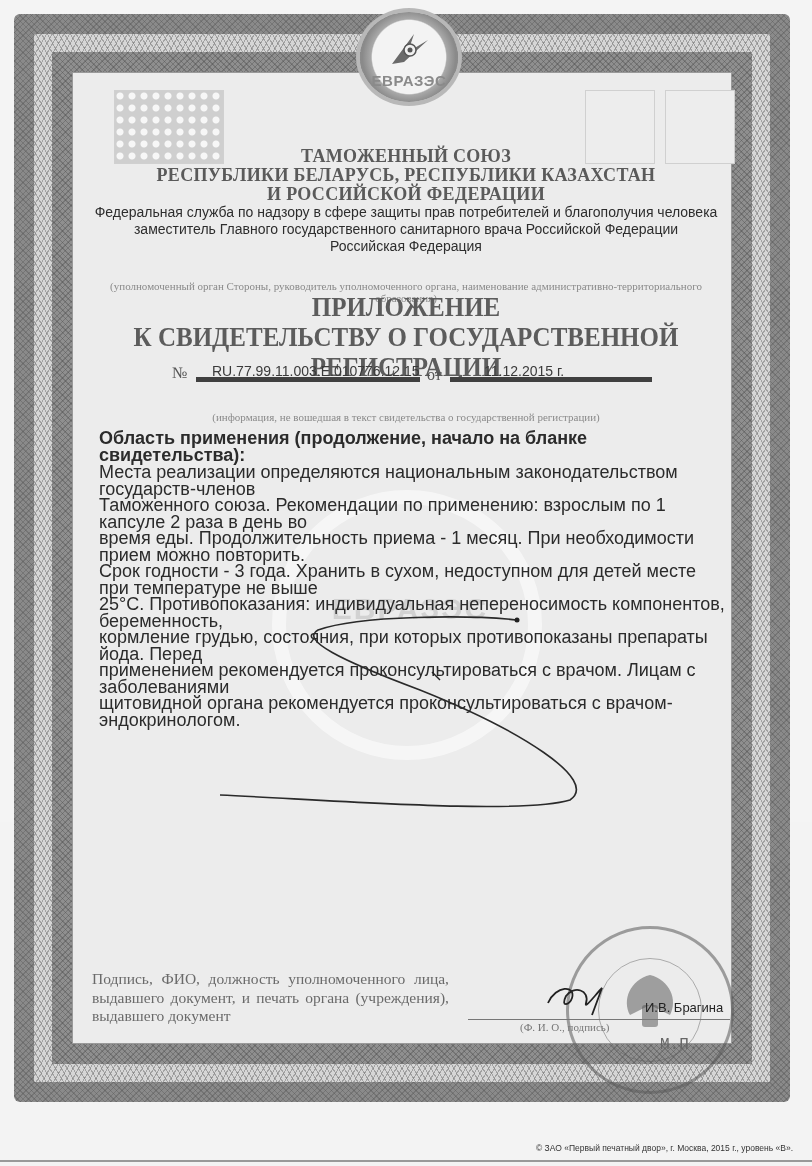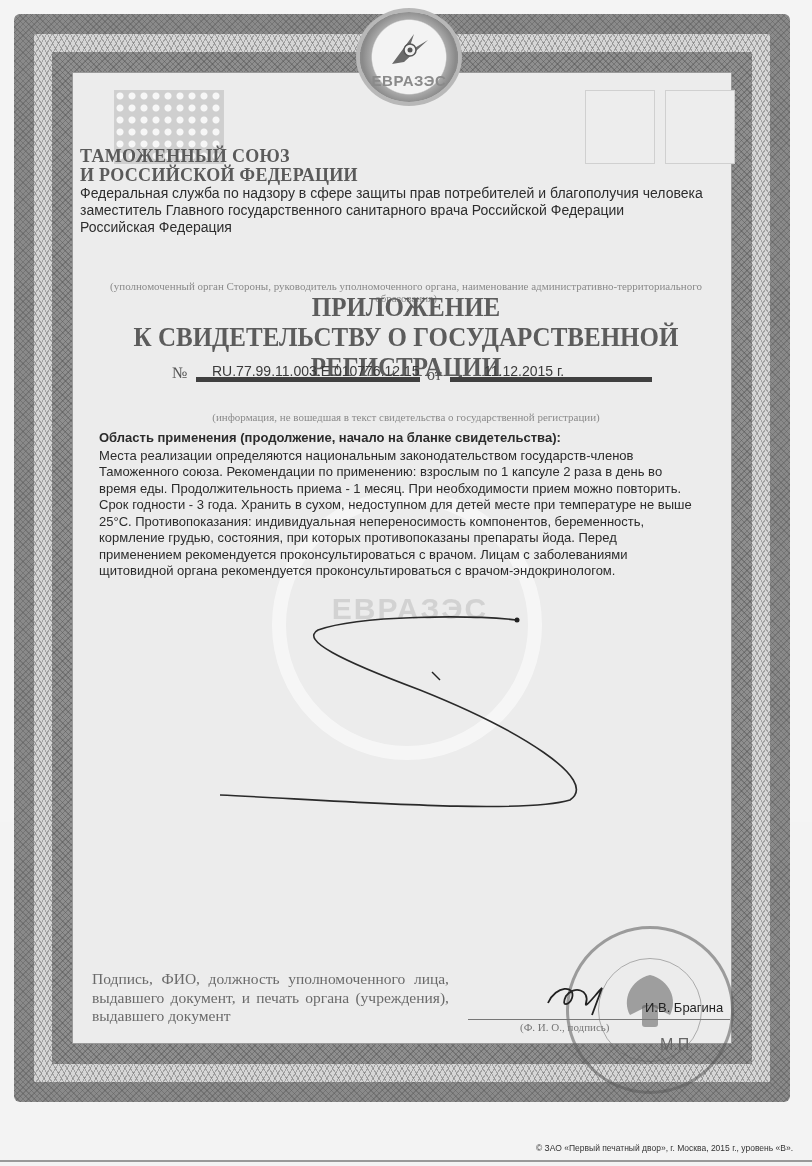--- a/index.html
+++ b/index.html
@@ -74,21 +74,21 @@
     position: absolute; left: 272px; top: 490px; width: 270px; height: 270px;
     border-radius: 50%;
     border: 14px solid rgba(255,255,255,0.55);
     box-sizing: border-box;
   }
   .watermark-text {
     position: absolute; left: 300px; top: 592px; width: 220px; text-align: center;
     font-weight: bold; font-size: 30px; color: rgba(190,190,190,0.55); letter-spacing: 2px;
   }
 
-  .header-block { position: absolute; left: 80px; top: 147px; width: 652px; }
+  .header-block { position: absolute; left: 80px; top: 147px; width: 652px; text-align: center; }
   .serif-title {
     font-family: "Liberation Serif", serif; font-weight: bold; color: #5a5a5a;
     font-size: 18px; line-height: 19px; letter-spacing: 0.3px;
   }
   .agency { font-size: 14px; line-height: 17px; color: #2d2d2d; }
 
   .caption-small {
     position: absolute; text-align: center; font-family: "Liberation Serif", serif;
     font-size: 11px; color: #8a8a8a;
   }
@@ -100,35 +100,35 @@
   .reg-row { position: absolute; top: 362px; left: 0; width: 812px; height: 24px; }
   .reg-row .lbl {
     position: absolute; font-family: "Liberation Serif", serif; color: #555; font-size: 16px;
   }
   .reg-row .val {
     position: absolute; font-size: 14px; color: #3a3a3a;
     border-bottom: 5px solid #404040; height: 20px; line-height: 18px;
   }
   .body-block {
     position: absolute; left: 99px; top: 430px; width: 630px;
-    font-size: 13px; line-height: 16.5px; color: #2b2b2b;
+    font-size: 18px; line-height: 16.5px; color: #2b2b2b;
   }
   .body-block .heading { font-weight: bold; margin-bottom: 1px; }
   .sig-caption {
     position: absolute; left: 92px; top: 970px; width: 357px;
     font-family: "Liberation Serif", serif; font-size: 15.5px; line-height: 18.5px;
     color: #6a6a6a; text-align: justify;
   }
   .sig-line { position: absolute; left: 468px; top: 1019px; width: 262px; border-top: 1px solid #777; }
   .sig-fio {
     position: absolute; left: 520px; top: 1021px; font-family: "Liberation Serif", serif;
     font-size: 11px; color: #777;
   }
   .signer-name { position: absolute; left: 645px; top: 1000px; font-size: 13px; color: #222; }
-  .mp { position: absolute; left: 660px; top: 1036px; font-family: Liberation Sans, sans-serif; font-size: 16px; color: #666; }
+  .mp { position: absolute; left: 660px; top: 1036px; font-family: Liberation Mono, monospace; font-size: 16px; color: #666; }
   .stamp {
     position: absolute; left: 566px; top: 926px; width: 168px; height: 168px; border-radius: 50%;
     border: 3px solid rgba(90,90,90,0.55); box-sizing: border-box;
   }
   .stamp-inner {
     position: absolute; left: 598px; top: 958px; width: 104px; height: 104px; border-radius: 50%;
     border: 1.5px solid rgba(90,90,90,0.45); box-sizing: border-box;
   }
   .footer-copy { position: absolute; left: 536px; top: 1143px; font-size: 8.5px; color: #333; }
   .bottom-rule { position: absolute; left: 0; top: 1160px; width: 812px; border-top: 2px solid #999; }
@@ -155,20 +155,21 @@
       <circle cx="20" cy="20" r="2.5" fill="#555"></circle>
     </svg>
     <div class="emblem-text">ЕВРАЗЭС</div>
   </div>
 
   <div class="watermark"></div>
   <div class="watermark-text">ЕВРАЗЭС</div>
 
   <div class="header-block">
     <div class="serif-title">ТАМОЖЕННЫЙ СОЮЗ</div>
+    <div class="serif-title">РЕСПУБЛИКИ БЕЛАРУСЬ, РЕСПУБЛИКИ КАЗАХСТАН</div>
     <div class="serif-title">И РОССИЙСКОЙ ФЕДЕРАЦИИ</div>
     <div class="agency">Федеральная служба по надзору в сфере защиты прав потребителей и благополучия человека</div>
     <div class="agency">заместитель Главного государственного санитарного врача Российской Федерации</div>
     <div class="agency">Российская Федерация</div>
   </div>
 
   <div class="caption-small" style="left:90px; top:280px; width:632px;">(уполномоченный орган Стороны, руководитель уполномоченного органа, наименование административно-территориального образования)</div>
 
   <div class="doc-title">
     <div>ПРИЛОЖЕНИЕ</div>

